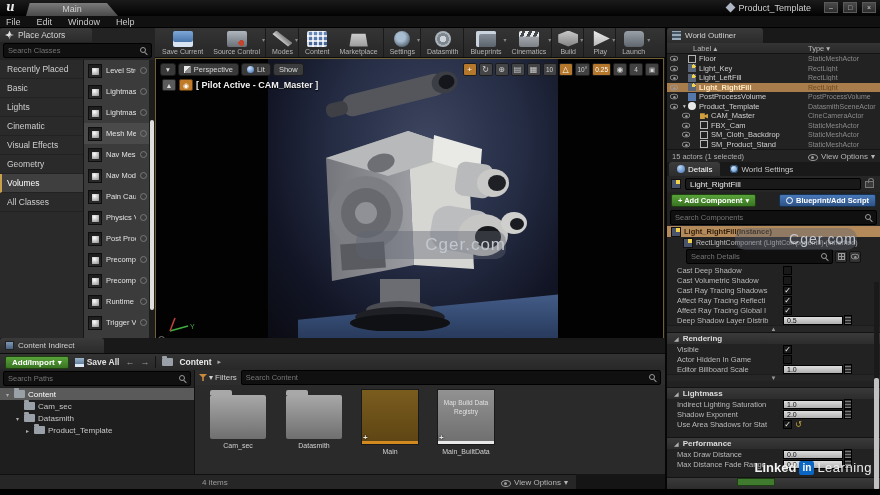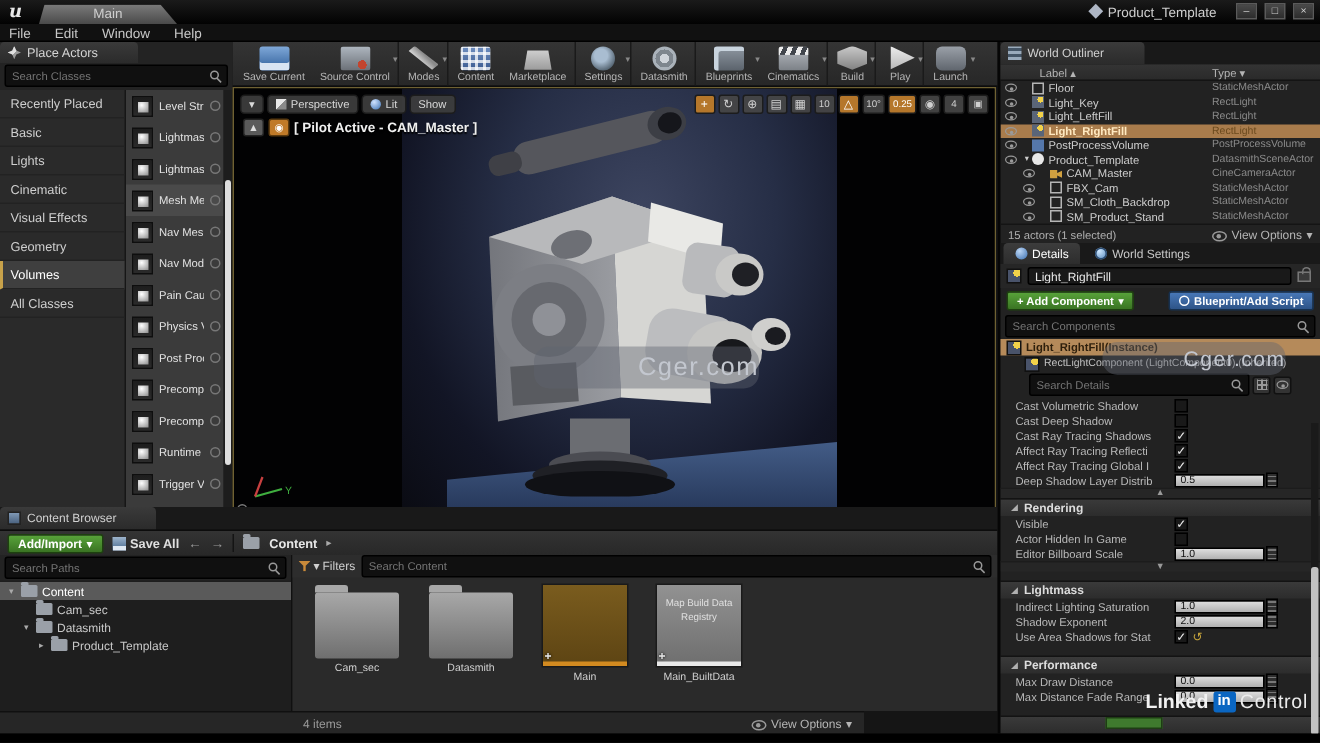--- a/index.html
+++ b/index.html
@@ -521,21 +521,21 @@
     <div id="pilotrow">
       <span class="pbtn gray">▲</span>
       <span class="pbtn orange">◉</span>
       <span id="pilottext">[ Pilot Active - CAM_Master ]</span>
     </div>
   </div>
 
   <div id="cbtabrow" class="abs">
     <div id="cbtab">
       <span class="ticon"></span>
-      <span>Content Browser</span>
+      <span>Content Indirect</span>
     </div>
   </div>
 
   <div id="cbbar" class="abs">
     <div id="addimport">
       <span>Add/Import</span>
       <span>▾</span>
     </div>
     <div id="saveall">
       <span class="floppy"></span>
@@ -796,26 +796,26 @@
         </span>
       <span class="minibtn">
           <span class="eyeI" style="transform:scale(.8)"></span>
         </span>
     </div>
 
     <div id="detailsbody">
       <div>
 
           <div class="prow">
+            <span class="plabel">Cast Deep Shadow</span>
+            <span class="cb"></span>
+          </div>
+
+          <div class="prow">
             <span class="plabel">Cast Volumetric Shadow</span>
-            <span class="cb"></span>
-          </div>
-
-          <div class="prow">
-            <span class="plabel">Cast Deep Shadow</span>
             <span class="cb"></span>
           </div>
 
           <div class="prow">
             <span class="plabel">Cast Ray Tracing Shadows</span>
             <span class="cb">✓</span>
           </div>
 
           <div class="prow">
             <span class="plabel">Affect Ray Tracing Reflecti</span>
@@ -898,18 +898,18 @@
     </div>
 
     <div id="dscroll" style="top:254px">
         <div class="thumb"></div>
       </div>
     <div class="wmark" id="wmark-dt">Cger.com</div>
     <div id="greenchip"></div>
     <div id="linkedin">
       <span class="p1">Linked</span>
       <span class="inbox">in</span>
-      <span class="p3">Control</span>
+      <span class="p3">Learning</span>
     </div>
   </div>
 
   <div id="bottomstrip" class="abs"></div>
 </div>
 
 </body></html>

